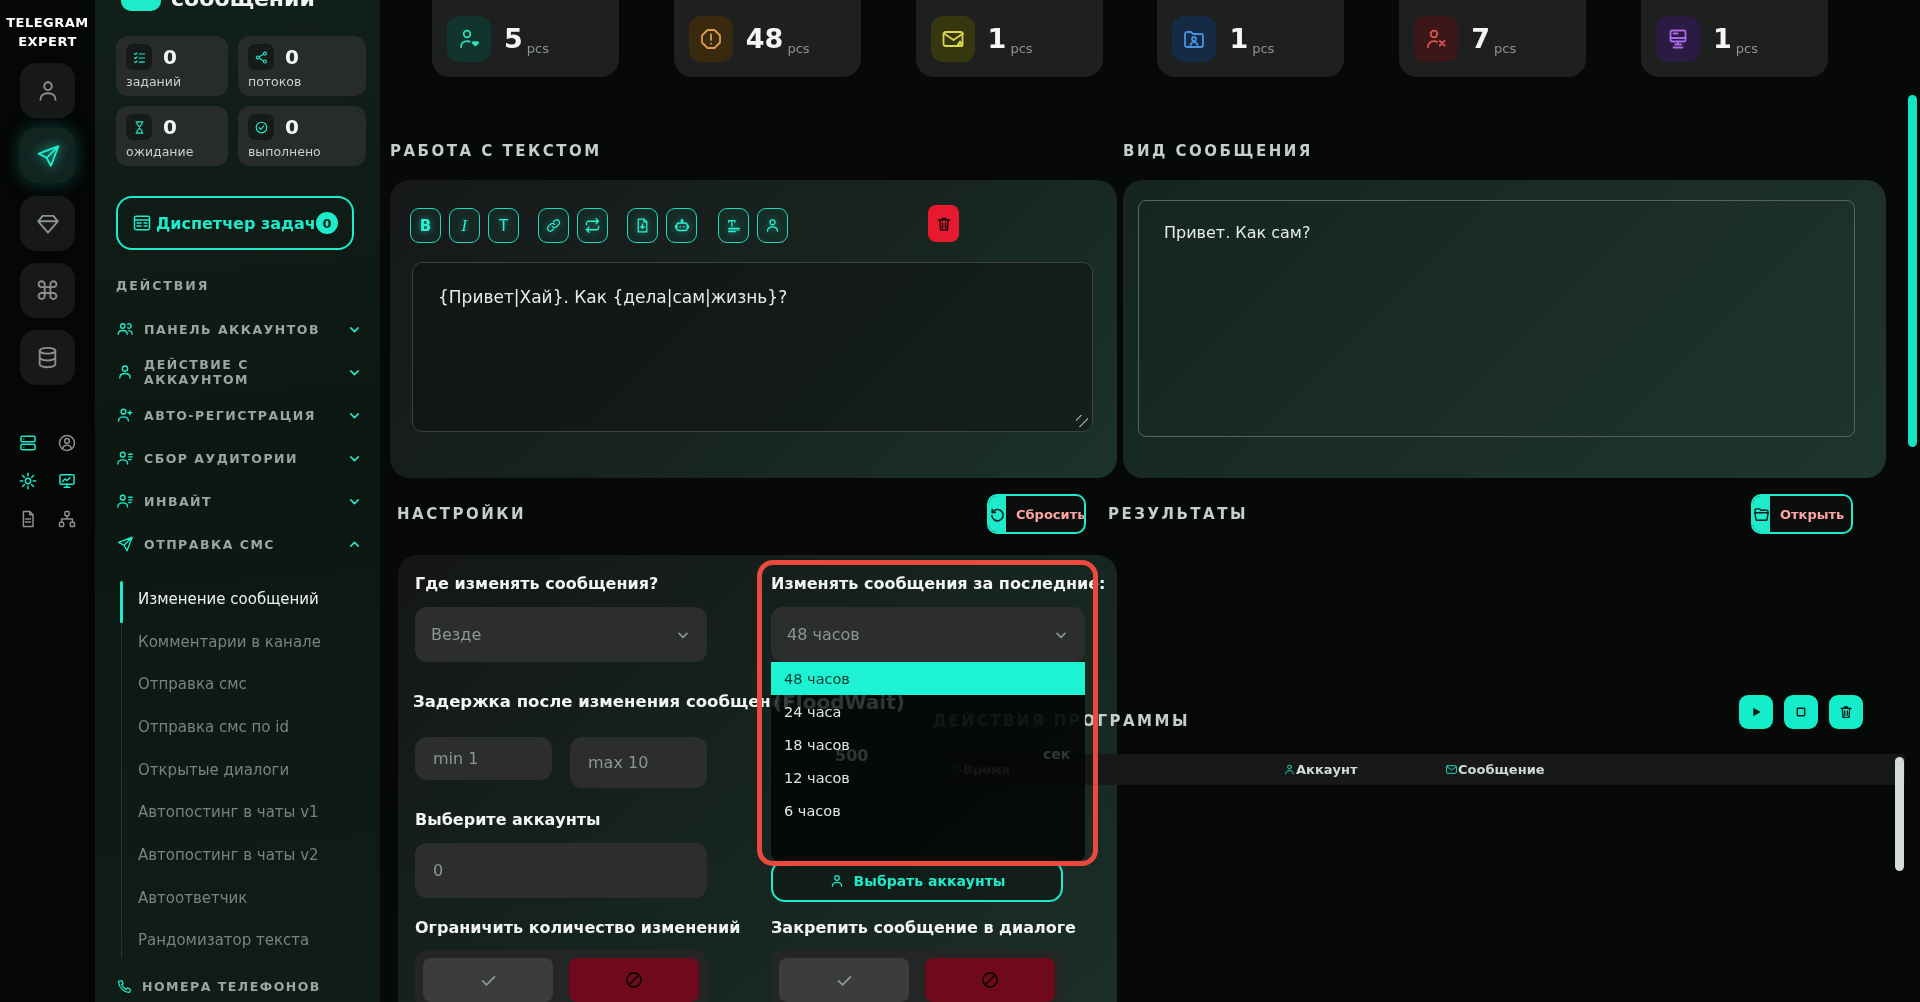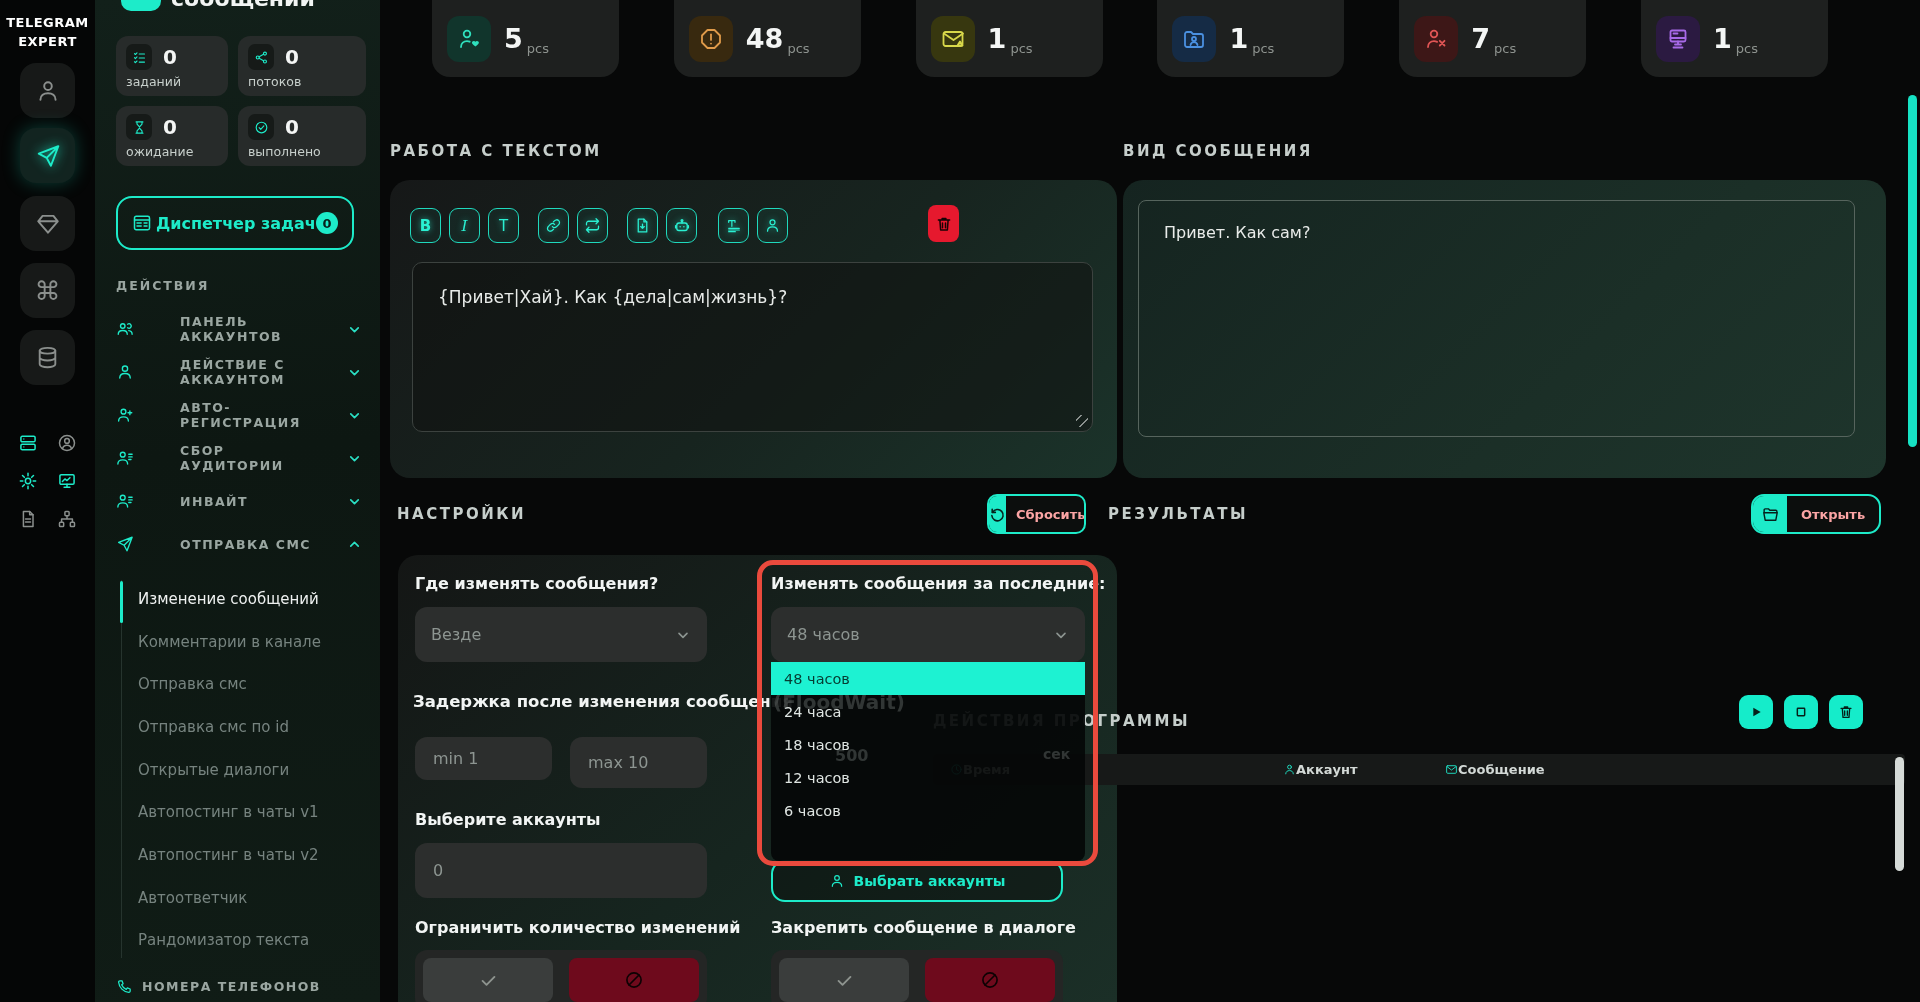--- a/index.html
+++ b/index.html
@@ -28,21 +28,21 @@
   .scard .chip{width:26px;height:26px;border-radius:7px;background:#161a18;color:#1debc9;
                display:flex;align-items:center;justify-content:center;}
   .scard .v{font-size:20px;font-weight:bold;color:#f4f6f5;margin-left:11px;}
   .scard .l{font-size:12.5px;color:#c8d0cc;margin-top:4px;}
   .taskbtn{left:21px;top:196px;width:238px;height:54px;border:2px solid #1debc9;border-radius:16px;
            display:flex;align-items:center;box-sizing:border-box;padding:0 14px;color:#1debc9;cursor:pointer;}
   .taskbtn .lbl{font-size:16px;font-weight:bold;margin-left:4px;text-align:right;}
   .taskbtn .badge{margin-left:auto;width:22px;height:22px;border-radius:50%;background:#1debc9;
                   color:#06211c;font-size:13px;font-weight:bold;display:flex;align-items:center;justify-content:center;}
   .seclabel{font-size:12.5px;font-weight:bold;letter-spacing:2px;color:#9aa6a1;}
-  .nav{left:21px;width:246px;height:30px;display:flex;align-items:center;color:#9aa6a1;gap:36px;}
+  .nav{left:21px;width:246px;height:30px;display:flex;align-items:center;color:#9aa6a1;}
   .nav .nic{color:#1debc9;margin-right:10px;display:flex;}
   .nav .nl{font-size:12.5px;font-weight:bold;letter-spacing:1.5px;}
   .nav .chev{margin-left:auto;color:#2ae0c4;display:flex;}
   .sub{left:43px;height:22px;font-size:15px;color:#76837f;display:flex;align-items:center;}
   .sub.active{color:#eef1f0;}
   .subguide{left:26px;top:580px;width:1px;height:378px;background:#26342e;}
   .subbar{left:25px;top:581px;width:3px;height:42px;background:#1debc9;border-radius:2px;}
   .phoneitem{left:21px;top:978px;display:flex;align-items:center;color:#9aa6a1;}
   .phoneitem .nl{font-size:12.5px;font-weight:bold;letter-spacing:1.5px;margin-left:9px;}
   .phoneitem .nic{color:#1debc9;display:flex;}
@@ -664,21 +664,21 @@
 <div class="abs shead" style="left:397px;top:505px;">НАСТРОЙКИ</div>
 <div class="abs actbtn" style="left:987px;top:494px;width:99px;">
   <span class="sq">
       <svg class="ic" width="17" height="17" style="stroke-width:2.2">
         <use href="#i-reset"></use>
       </svg>
     </span>
   <span class="tx">Сбросить</span>
 </div>
 <div class="abs shead" style="left:1108px;top:505px;">РЕЗУЛЬТАТЫ</div>
-<div class="abs actbtn" style="left:1751px;top:494px;width:130px;border-radius:13px;">
+<div class="abs actbtn" style="left:1751px;top:494px;width:102px;">
   <span class="sq">
       <svg class="ic" width="17" height="17" style="stroke-width:2">
         <use href="#i-folder"></use>
       </svg>
     </span>
   <span class="tx">Открыть</span>
 </div>
 
 <div class="abs setpanel">
   <div class="abs flabel" style="left:17px;top:19px;">Где изменять сообщения?</div>

